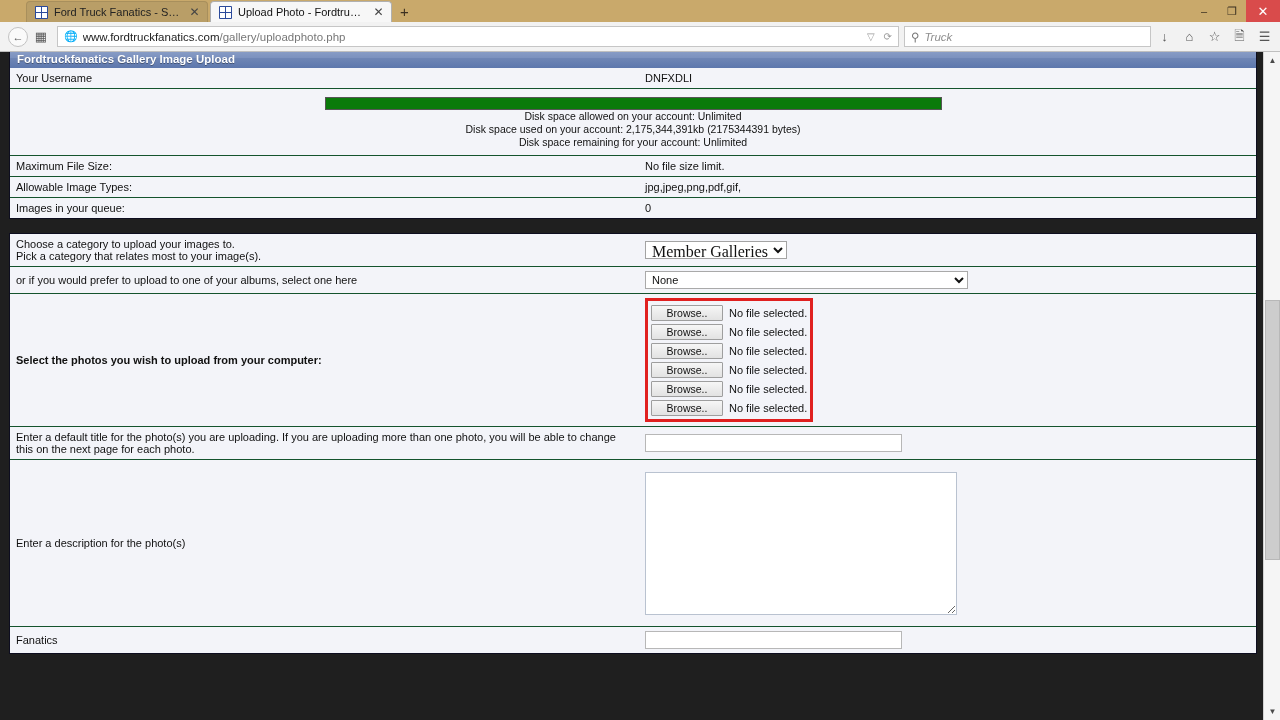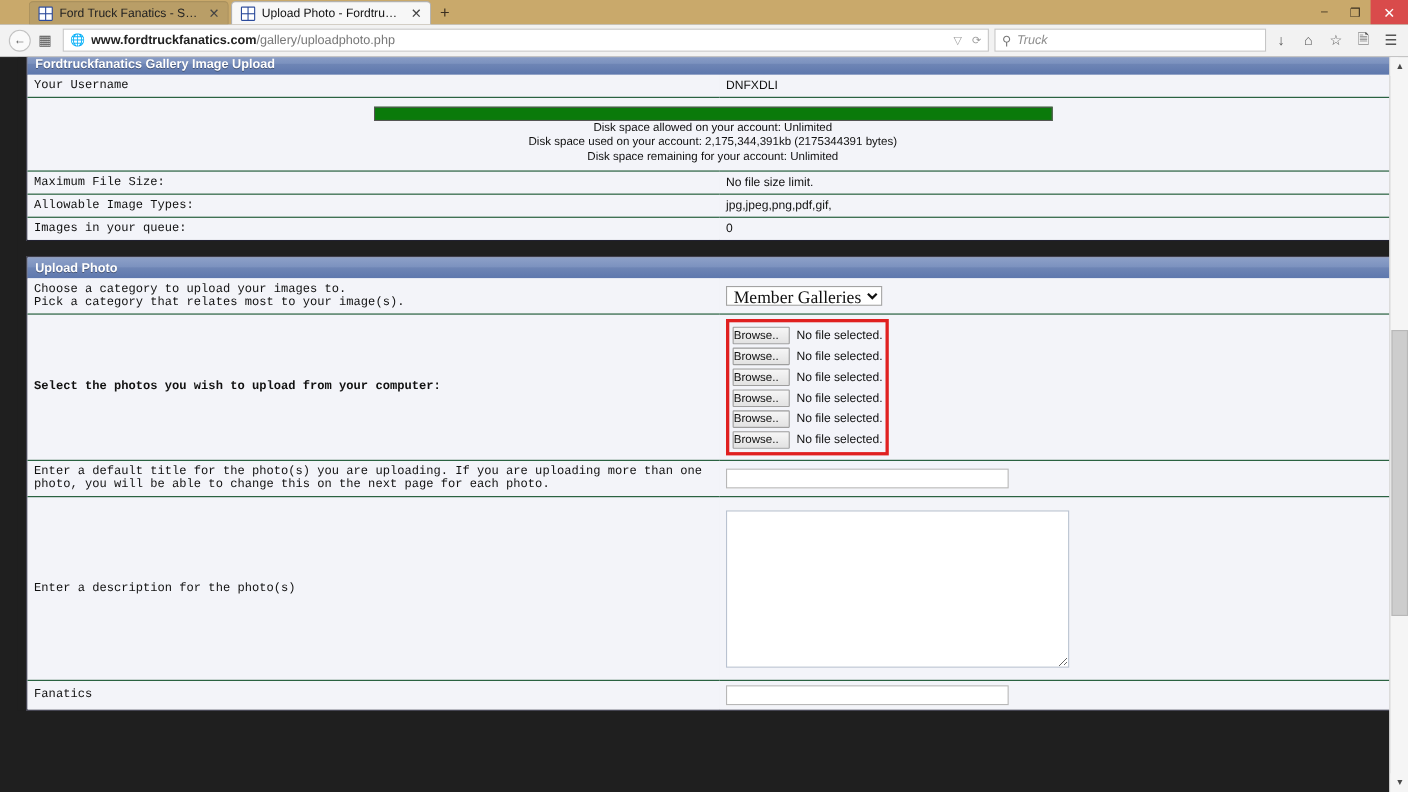--- a/index.html
+++ b/index.html
@@ -78,37 +78,37 @@
   }
   #urlbar {
     flex: 1; height: 21px; background: #fff;
     border: 1px solid #c6c6c6;
     display: flex; align-items: center; gap: 5px;
     padding: 0 4px 0 6px; margin: 0 3px;
     font-size: 11.5px; color: #777;
   }
   #urlbar .globe { font-size: 11px; color: #8a8a8a; }
   #urltext { flex: 1; white-space: nowrap; overflow: hidden; }
-  #urltext b { color: #222; font-weight: bold; }
+  #urltext b { color: #222; font-weight: normal; }
   .urlicon { color: #9a9a9a; font-size: 10px; cursor: pointer; padding: 0 2px; }
   #searchbar {
     width: 247px; height: 21px; background: #fff;
     border: 1px solid #c6c6c6; display: flex; align-items: center;
     gap: 5px; padding: 0 6px; font-size: 11.5px; font-style: italic; color: #8e8e8e;
   }
   .toolicon { width: 23px; height: 23px; display:flex; align-items:center;
               justify-content:center; color:#555; cursor:pointer; font-size: 13px; }
 
   
   #viewport {
     position: absolute; top: 52px; left: 0;
     width: 1280px; height: 668px; background: #1f1f1f; overflow: hidden;
   }
   #page {
-    position: absolute; top: -4px; left: 16px; width: 1264px;
+    position: absolute; top: -4px; left: 1px; width: 1264px;
     background: #1f1f1f;
     font-size: 11px; color: #111;
   }
   .panel {
     margin: 0 8px; background: #eef0f7;
     border: 1px solid #0d0d1f;
   }
   .panel-head {
     height: 19px;
     background: linear-gradient(to bottom, #8da0c8 0%, #7c92bf 45%, #6e85b5 50%, #5d77ad 100%);
@@ -116,41 +116,41 @@
     color: #fff; font-weight: bold; font-size: 11.5px;
     display: flex; align-items: center; padding-left: 7px;
     text-shadow: 0 1px 0 rgba(0,0,0,.35);
   }
   table.tbl { width: 100%; border-collapse: collapse; }
   table.tbl td {
     border-top: 1px solid #14532d;
     padding: 4px 6px; vertical-align: middle;
     font-size: 11px; color: #111; background: #f3f4f9;
   }
-  td.lbl { width: 629px; font-family: Liberation Mono, monospace; }
+  td.lbl { width: 629px; }
   td.val { }
   tr.first td { border-top: none; }
 
   .bar-wrap { text-align: center; padding: 8px 0 6px 0 !important; }
   .greenbar {
     width: 617px; height: 13px; margin: 0 auto;
     background: #0a7a0a; border: 1px solid #555;
   }
   .diskline { text-align: center; font-size: 10.5px; color: #111; line-height: 13px; }
 
   
   .panel2 { margin-top: 14px; }
   .redbox {
     display: inline-block; border: 3px solid #e02020;
     padding: 2px 3px; background: #f3f4f9;
   }
   .filerow { display: flex; align-items: center; gap: 6px; height: 19px; }
   .browse {
-    width: 52px; height: 16px; font-size: 10.5px; line-height: 14px;
-    color: #111;
+    width: 72px; height: 16px; font-size: 10.5px; line-height: 14px;
+    text-align: center; color: #111;
     background: linear-gradient(to bottom,#f6f6f6,#e2e2e2);
     border: 1px solid #9e9e9e; border-radius: 1px; cursor: pointer;
   }
   .nofile { font-size: 11px; color: #111; }
 
   select.sel1 {
     font-family: Liberation Serif, serif; font-size: 16px;
     height: 18px; padding: 0 2px; background: #fff;
     border: 1px solid #a3a3a3; color: #111;
   }
@@ -286,36 +286,43 @@
           </tr>
           <tr>
             <td class="lbl">Images in your queue:</td>
             <td class="val">0</td>
           </tr>
         </tbody>
           </table>
       </div>
 
       <div class="panel panel2">
-        <div class="panel-head">Upload Photo</div>
         <table class="tbl">
 
           <tbody>
               <tr class="first">
             <td class="lbl">
               <div>Choose a category to upload your images to.</div>
               <div>Pick a category that relates most to your image(s).</div>
             </td>
             <td class="val">
               <select class="sel1">
                 <option>Member Galleries</option>
               </select>
             </td>
           </tr>
 
+          <tr>
+            <td class="lbl">or if you would prefer to upload to one of your albums, select one here</td>
+            <td class="val">
+              <select class="sel2">
+                <option>None</option>
+              </select>
+            </td>
+          </tr>
 
           <tr>
             <td class="lbl bold" style="height:102px;vertical-align:middle;">Select the photos you wish to upload from your computer:</td>
             <td class="val">
               <div class="redbox" id="filebox"><div class="filerow">
                       <span class="browse">Browse..</span>
                       <span class="nofile">No file selected.</span>
                     </div><div class="filerow">
                       <span class="browse">Browse..</span>
                       <span class="nofile">No file selected.</span>

